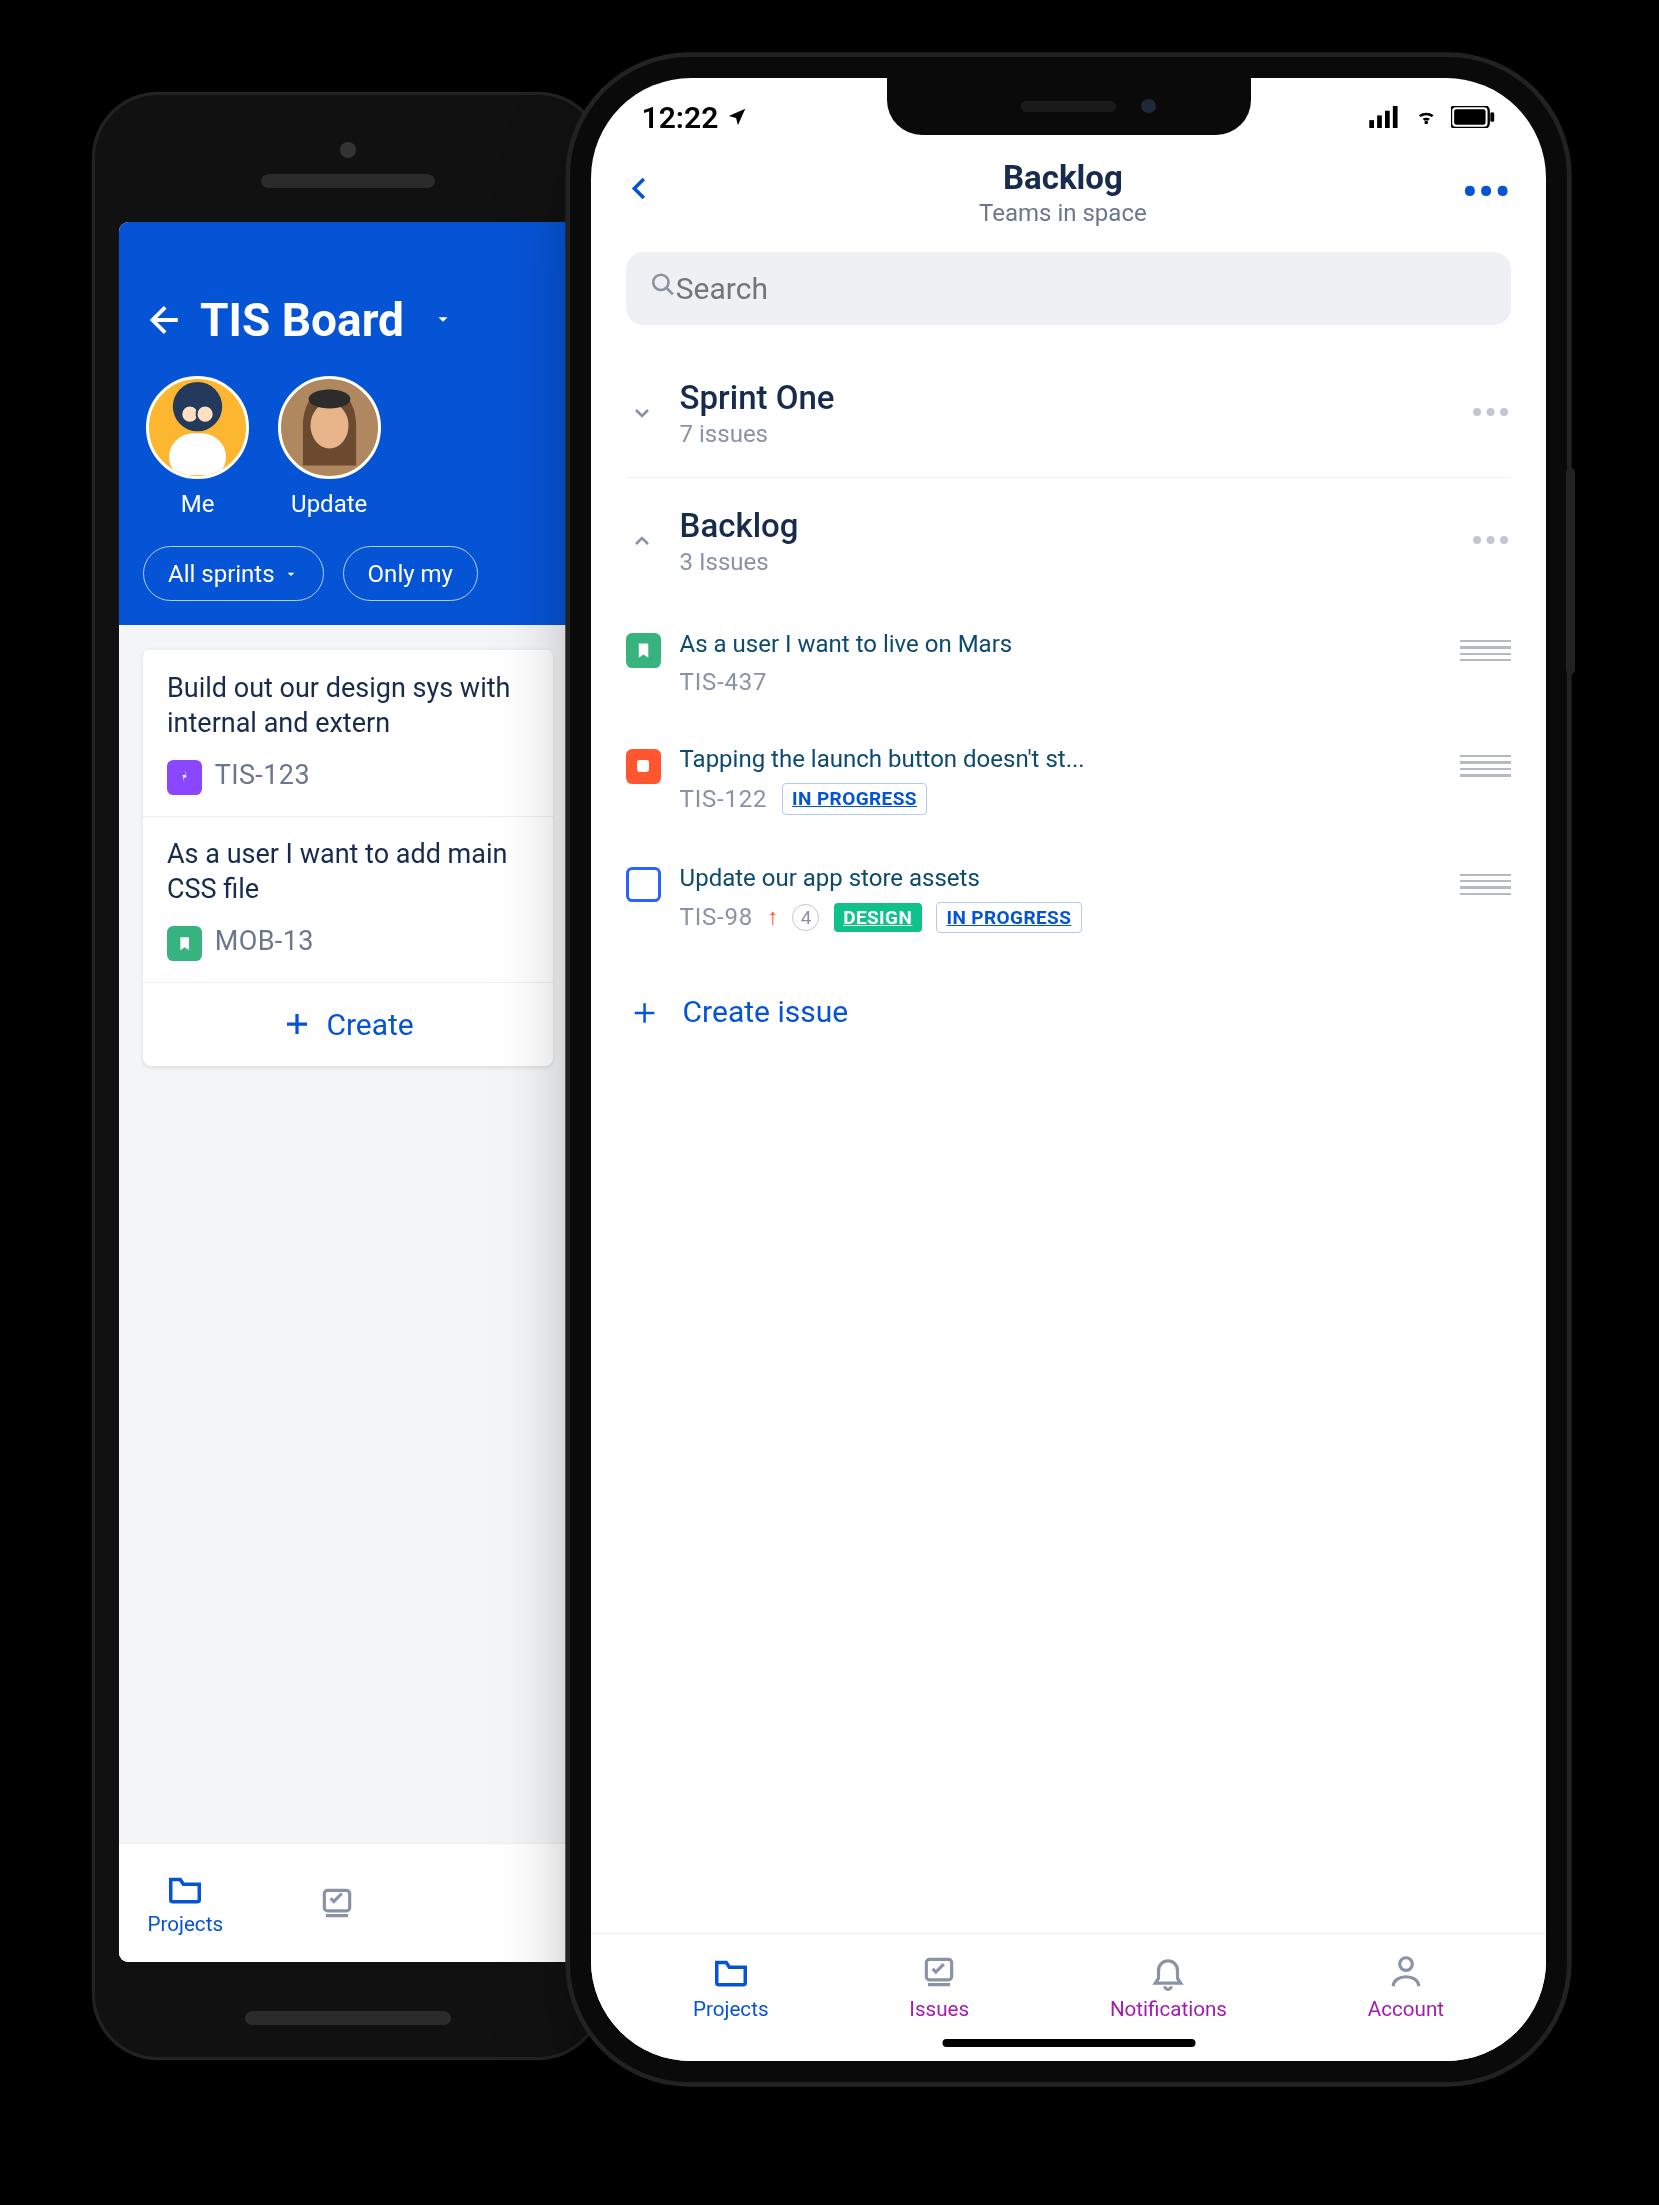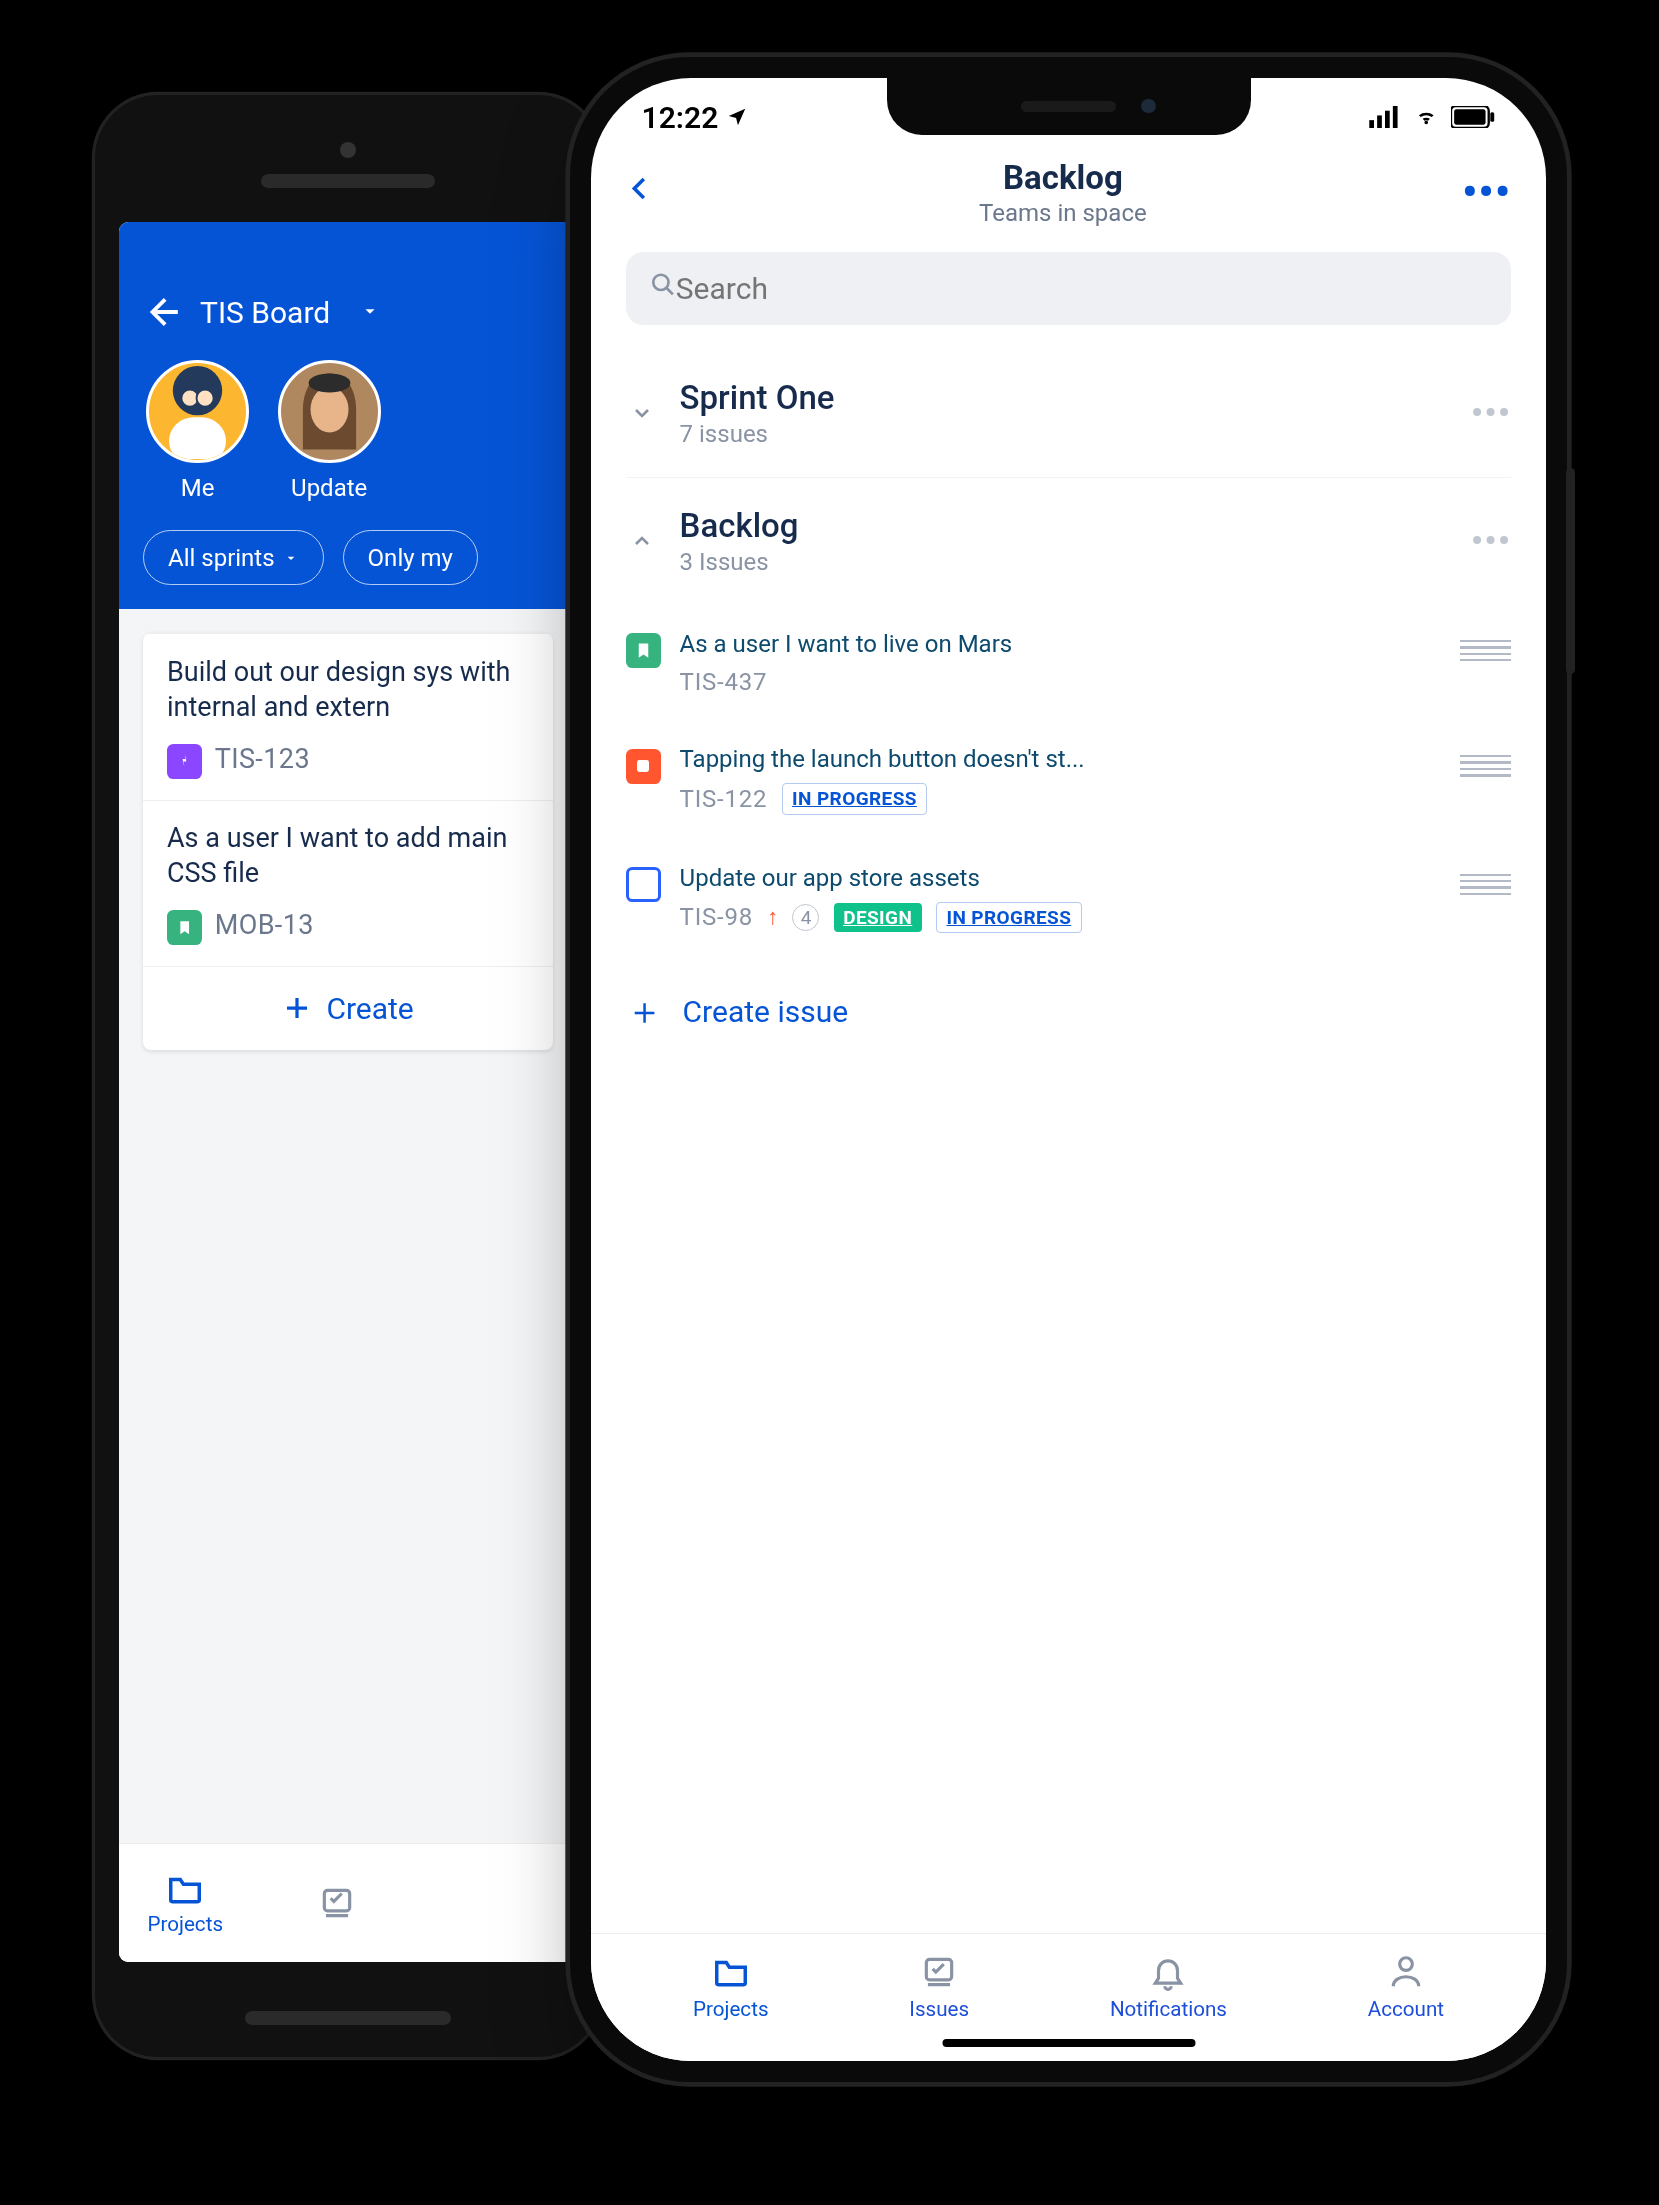--- a/index.html
+++ b/index.html
@@ -43,21 +43,21 @@
   overflow: hidden;
 }
 
 .android-header {
   background: #0654d6;
   color: #fff;
   padding: 71px 24px 24px 24px;
 }
 .android-title-row { display:flex; align-items:center; gap:19px; margin-bottom:28.5px;}
 .android-back-arrow { width:38px; height:38px; display:flex; align-items:center; justify-content:center;}
-.android-title { font-size:30px; font-weight:400; }
+.android-title { font-size:46px; font-weight:700; }
 .android-dropdown-caret { margin-left:9.5px; }
 
 .android-avatars { display:flex; gap:28.5px; margin-bottom:28.5px; padding-left:3.2px;}
 .android-avatar-wrap { display:flex; flex-direction:column; align-items:center; gap:11px;}
 .android-avatar { width:103px; height:103px; border-radius:50%; border:3.2px solid #fff; background:#fdb62f; display:flex; align-items:center; justify-content:center; overflow:hidden;}
 .android-avatar-name { font-size:24px; color:#fff; }
 
 .android-filters { display:flex; gap:19px; }
 .android-filter-chip { border:1.6px solid rgba(255,255,255,.7); border-radius:32px; color:#fff; padding:12.7px 24px; font-size:24px; display:flex; align-items:center; gap:8px; white-space:nowrap;}
 
@@ -138,21 +138,21 @@
 .status-design { background:#0fc28b; color:#fff;}
 .prio-arrow { color:#ff5630; font-size:22px; font-weight:900;}
 .count-badge { border:1.6px solid #c1c7d0; color:#8993a4; border-radius:50%; width:27px; height:27px; display:flex; align-items:center; justify-content:center; font-size:19px;}
 .drag-handle { width:51px; display:flex; flex-direction:column; gap:4px; align-items:flex-end; margin-top:11px;}
 .drag-handle span{ display:block; width:51px; height:2.4px; background:#b3bac5;}
 
 .iphone-create { display:flex; align-items:center; gap:19px; padding:28.5px 0; color:#0654d6; font-size:30px;}
 .iphone-create-plus { font-size:38px; font-weight:300;}
 
 .iphone-tabbar { position:absolute; bottom:0; left:0; right:0; padding:19px 32px 40px 32px; background:#fff; border-top:0.8px solid #eee; display:flex; justify-content:space-around;}
-.iphone-tab { display:flex; flex-direction:column; align-items:center; gap:6.3px; color:#1d4ed8; font-size:20.6px;}
+.iphone-tab { display:flex; flex-direction:column; align-items:center; gap:6.3px; color:#a21caf; font-size:20.6px;}
 .iphone-tab.active { color:#0654d6;}
 .iphone-home-ind { position:absolute; bottom:14.2px; left:50%; transform:translateX(-50%); width:253px; height:8px; background:#000; border-radius:4.7px;}
 
 
 .type-story { background:#36b37e; }
 .type-bug { background:#ff5630; }
 .type-task { border:3.2px solid #2962ff; background:#fff; }
 .type-epic { background:#8b46ff; }
 .inner-dot{ width:12.7px; height:12.7px; background:#fff; border-radius:2.4px;}
 

